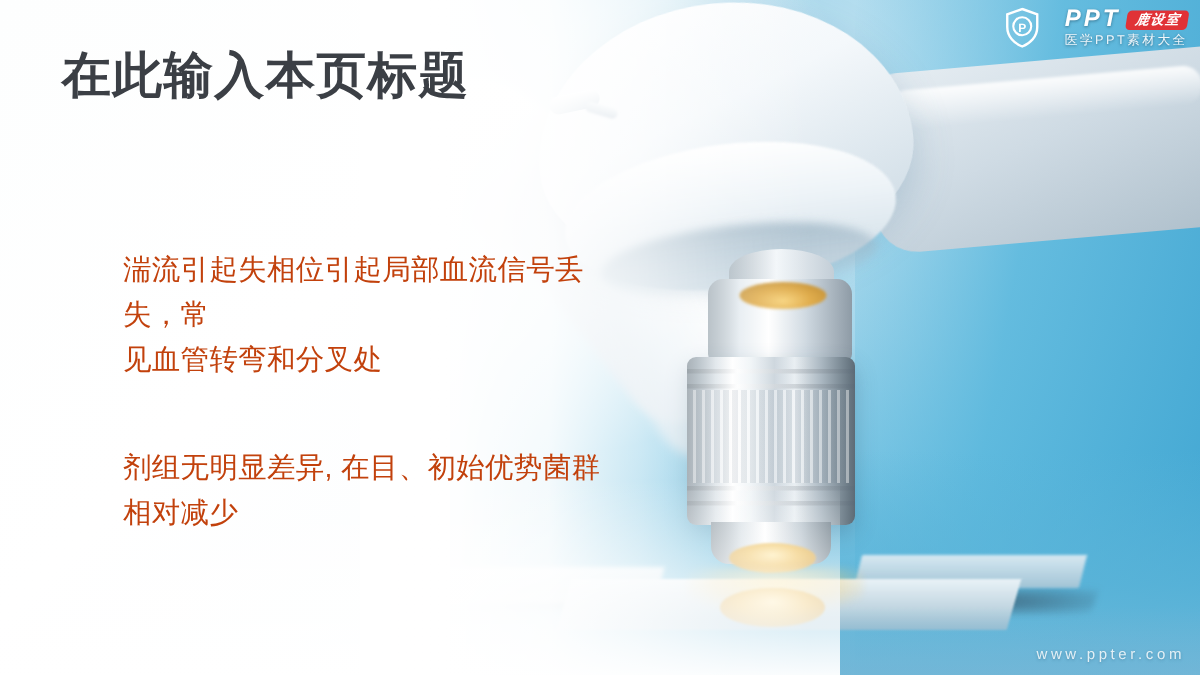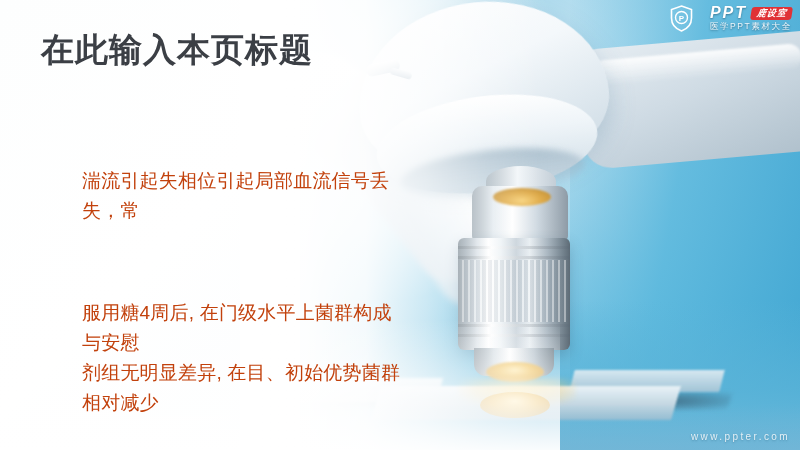--- a/index.html
+++ b/index.html
@@ -493,25 +493,25 @@
   <div class="fade"></div>
   <div class="fade-v"></div>
 
   <div class="content">
 
     <div class="title">在此输入本页标题</div>
 
 
     <div class="body-text body-1">
       <p>湍流引起失相位引起局部血流信号丢失，常</p>
+      <p>见血管转弯和分叉处</p>
     </div>
 
 
     <div class="body-text body-2">
-      <p>服用糖4周后, 在门级水平上菌群构成与安慰</p>
       <p>剂组无明显差异, 在目、初始优势菌群相对减少</p>
     </div>
 
     <div class="logo">
       <div class="shield">
         <svg width="23" height="27" viewBox="0 0 23 27">
           <path d="M11.5 1 L21.5 4.5 V13 C21.5 19.5 16.8 24 11.5 26 C6.2 24 1.5 19.5 1.5 13 V4.5 Z" fill="none" stroke="#ffffff" stroke-width="1.6"></path>
           <circle cx="11.5" cy="12.5" r="6" fill="none" stroke="#ffffff" stroke-width="1.4"></circle>
           <text x="11.5" y="16.2" font-family="Liberation Sans, sans-serif" font-size="8" font-weight="bold" fill="#ffffff" text-anchor="middle">P</text>
         </svg>

